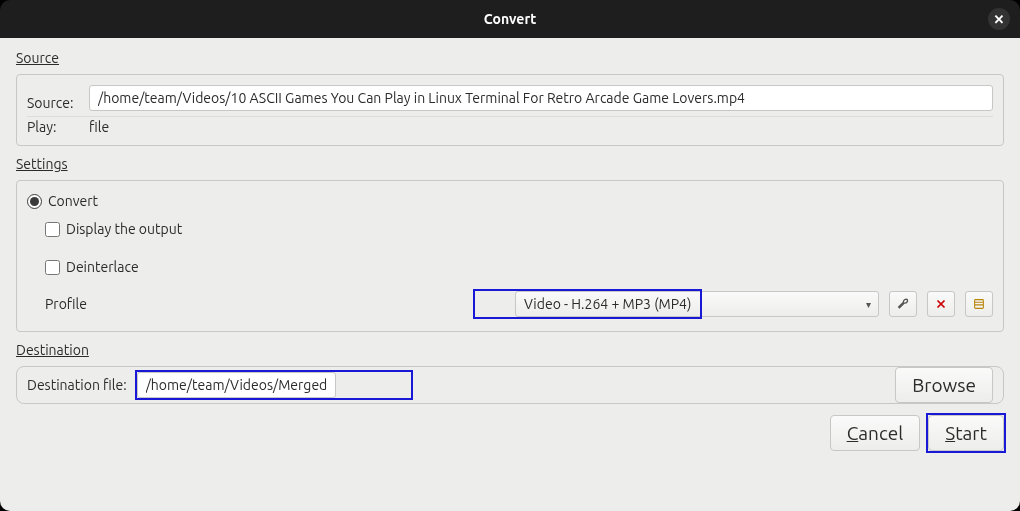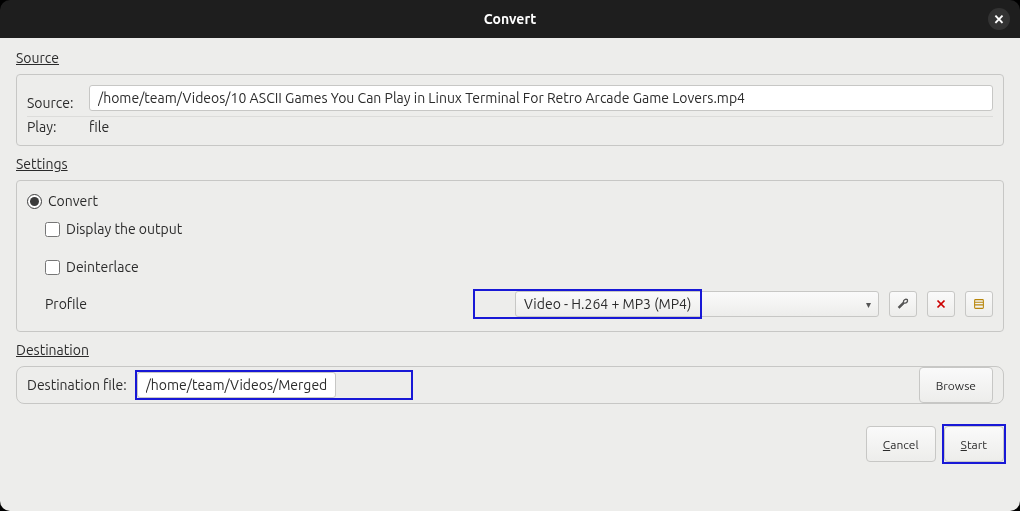--- a/index.html
+++ b/index.html
@@ -221,28 +221,28 @@
       pointer-events: none;
     }
     .button {
       height: 36px;
       padding: 0 16px;
       border: 1px solid #c7c7c5;
       border-radius: 4px;
       background: linear-gradient(#fafafa, #ededeb);
       cursor: pointer;
       font-family: inherit;
-      font-size: 12px;
+      font-size: 19px;
       color: #2b2b2b;
     }
     .footer {
       display: flex;
       justify-content: flex-end;
       gap: 8px;
-      margin-top: 16px;
+      margin-top: 5px;
     }
     .start-wrap {
       position: relative;
     }
     .highlight-box-start {
       position: absolute;
       top: -2px;
       left: -2px;
       right: -2px;
       bottom: -2px;

